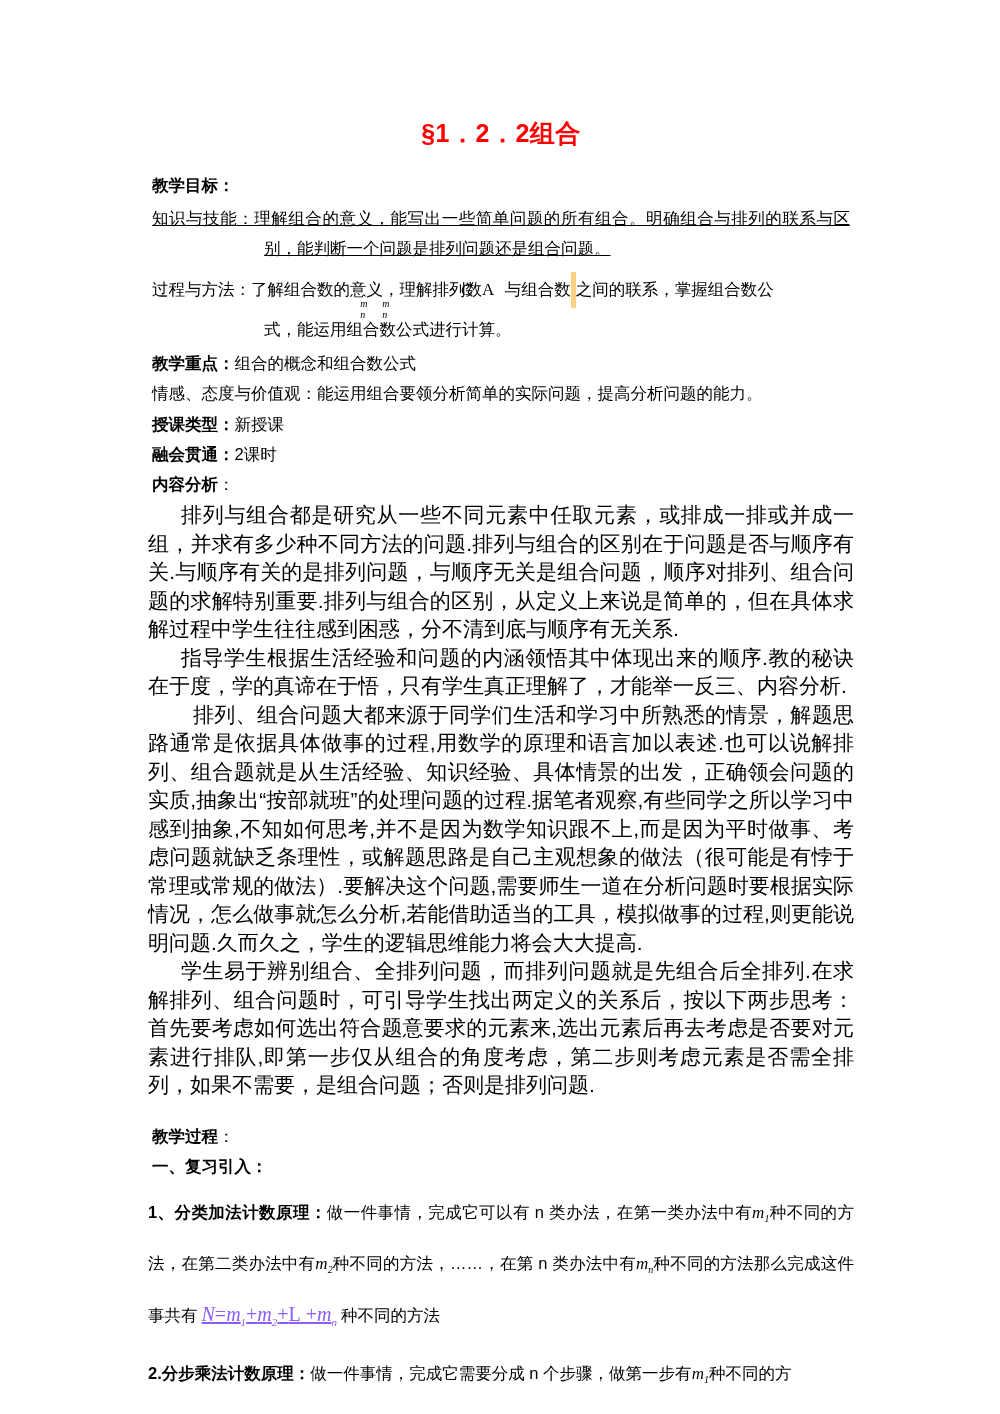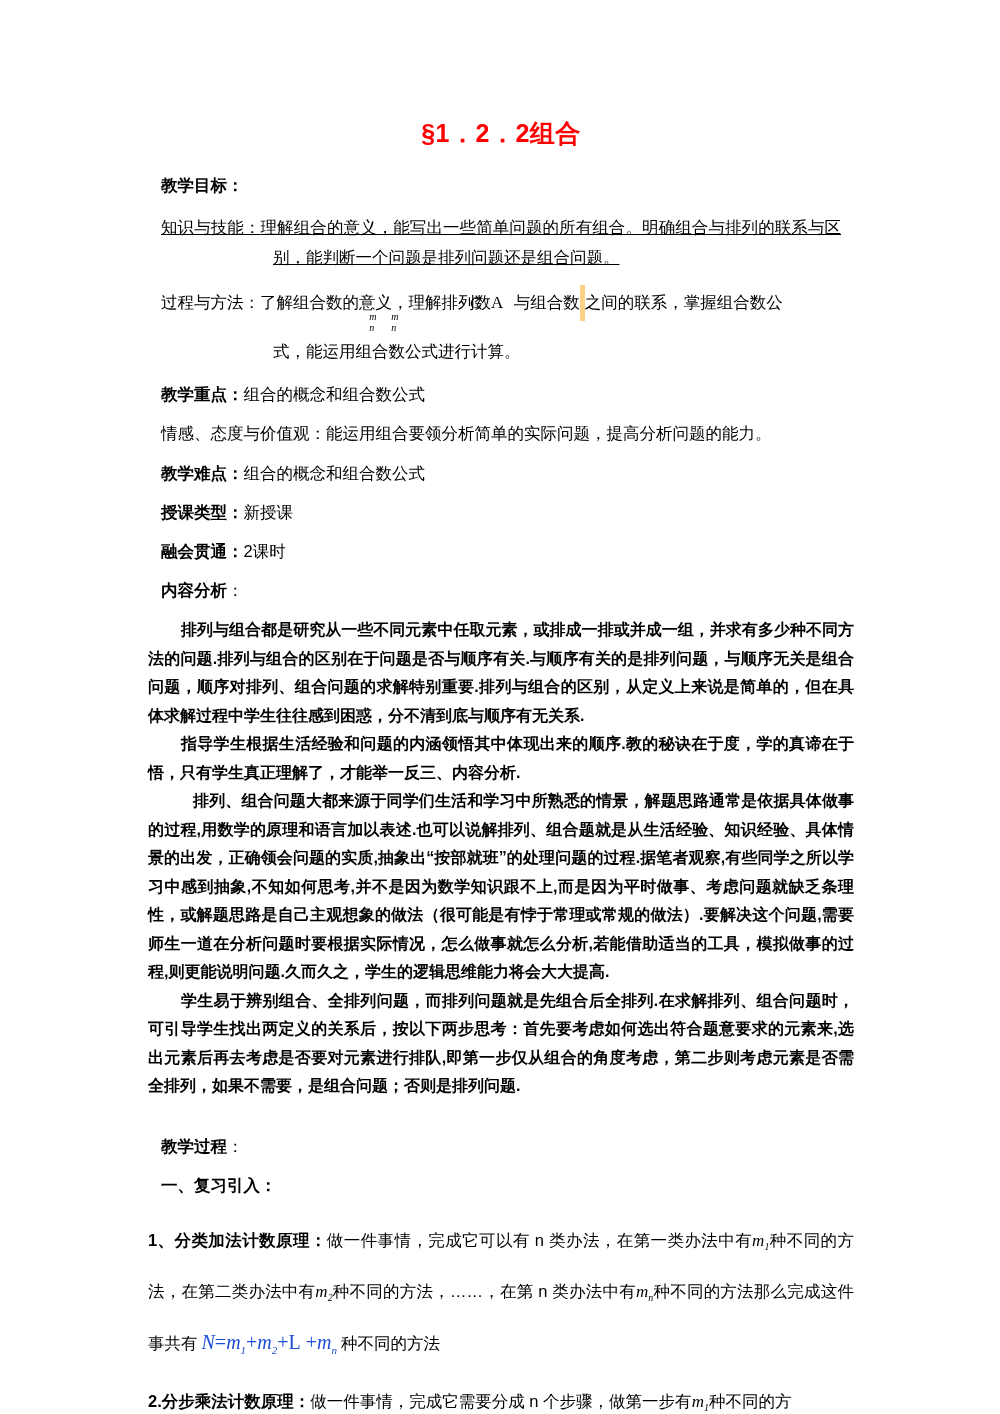--- a/index.html
+++ b/index.html
@@ -38,21 +38,21 @@
     letter-spacing: 0.5px;
     margin: 0 0 24px 0;
     font-family: "Liberation Sans", "DejaVu Sans", sans-serif;
     line-height: 1.2;
   }
 
   
   .line {
     font-size: 16.5px;
     line-height: 27px;
-    margin: 13px;
+    margin: 4px;
     text-align: justify;
     text-justify: inter-ideograph;
     word-break: break-all;
   }
   .lbl { font-weight: bold; }
   .tight { line-height: 26px; }
 
   .hang {
     padding-left: 112px;
     text-indent: -112px;
@@ -64,28 +64,27 @@
     text-indent: -112px;
     line-height: 34px;
     margin-top: 9px;
   }
   .subline {
     padding-left: 112px;
     line-height: 34px;
   }
 
   .para {
-    font-size: 16px;
+    font-size: 21px;
     line-height: 28.5px;
     margin: 0;
     text-indent: 33px;
     text-align: justify;
     text-justify: inter-ideograph;
     word-break: break-all;
-    font-weight: bold;
   }
   .para.wide-indent { text-indent: 45px; }
 
   .blockgap { height: 19px; }
   .blockgap-sm { height: 7px; }
 
   .numbered {
     font-size: 16.5px;
     line-height: 44px;
     margin: 0;
@@ -128,25 +127,26 @@
     position: absolute;
     left: 0; top: 0.30em;
   }
   .hl {
     background: #FCD183;
     padding: 1px 3px 1px 2px;
   }
   .formula {
     font-family: "Liberation Serif", "DejaVu Serif", serif;
     font-style: italic;
-    color: #1d4ed8;
+    color: #8b5cf6;
     font-size: 20px;
     white-space: nowrap;
     display: inline-block;
     padding: 0 4px;
+    text-decoration: underline;
   }
   .formula .up {
     font-style: normal;
   }
   .formula sub {
     font-size: 11px;
     font-style: italic;
   }
 </style>
 </head>
@@ -162,21 +162,20 @@
     <div class="line hang"><span>知识与技能：</span><span>理解组合的意义，能写出一些简单问题的所有组合。明确组合与排列的联系与区别，能判断一个问题是排列问题还是组合问题。</span></div>
 
     <div class="line hang2"><span>过程与方法：</span><span>了解组合数的意义，理解排列数</span><span class="mathup"><span>A</span><span class="stack"><sup class="sm">m</sup><sub class="sm">n</sub></span></span><span>与组合数</span><span class="hl mathv"><span>C</span><span class="stack"><sup class="sm">m</sup><sub class="sm">n</sub></span></span><span>之间的联系，掌握组合数公</span></div>
 
     <div class="line subline">式，能运用组合数公式进行计算。</div>
 
     <div class="line tight"><span class="lbl">教学重点：</span><span>组合的概念和组合数公式</span></div>
 
     <div class="line" style="margin-top:3px;"><span>情感、态度与价值观：</span><span>能运用组合要领分析简单的实际问题，提高分析问题的能力。</span></div>
 
-    <div class="line tight"><span class="lbl">教学难点：</span><span>组合的概念和组合数公式</span></div>
 
     <div class="line tight"><span class="lbl">授课类型：</span><span>新授课</span></div>
 
     <div class="line tight"><span class="lbl">融会贯通：</span><span>2课时</span></div>
 
     <div class="line tight"><span class="lbl">内容分析</span><span>：</span></div>
 
     <div class="para">排列与组合都是研究从一些不同元素中任取元素，或排成一排或并成一组，并求有多少种不同方法的问题.排列与组合的区别在于问题是否与顺序有关.与顺序有关的是排列问题，与顺序无关是组合问题，顺序对排列、组合问题的求解特别重要.排列与组合的区别，从定义上来说是简单的，但在具体求解过程中学生往往感到困惑，分不清到底与顺序有无关系.</div>
     <div class="para">指导学生根据生活经验和问题的内涵领悟其中体现出来的顺序.教的秘诀在于度，学的真谛在于悟，只有学生真正理解了，才能举一反三、内容分析.</div>
     <div class="para wide-indent">排列、组合问题大都来源于同学们生活和学习中所熟悉的情景，解题思路通常是依据具体做事的过程,用数学的原理和语言加以表述.也可以说解排列、组合题就是从生活经验、知识经验、具体情景的出发，正确领会问题的实质,抽象出“按部就班”的处理问题的过程.据笔者观察,有些同学之所以学习中感到抽象,不知如何思考,并不是因为数学知识跟不上,而是因为平时做事、考虑问题就缺乏条理性，或解题思路是自己主观想象的做法（很可能是有悖于常理或常规的做法）.要解决这个问题,需要师生一道在分析问题时要根据实际情况，怎么做事就怎么分析,若能借助适当的工具，模拟做事的过程,则更能说明问题.久而久之，学生的逻辑思维能力将会大大提高.</div>

